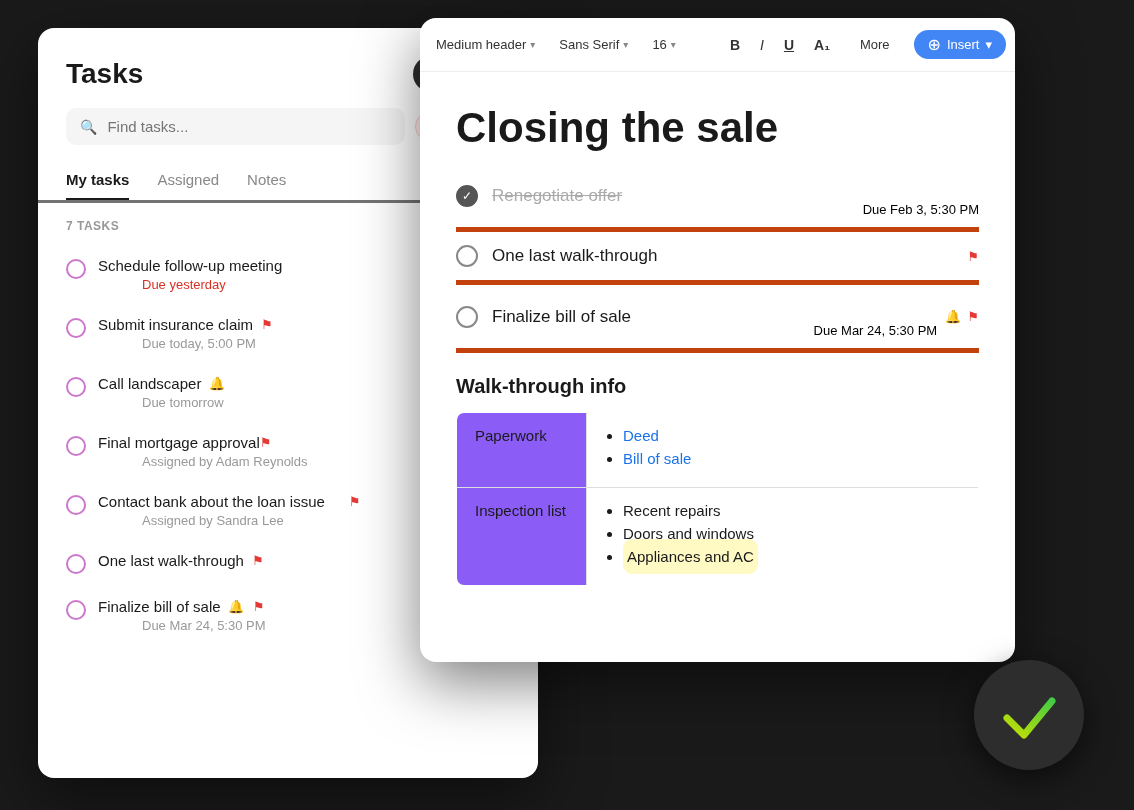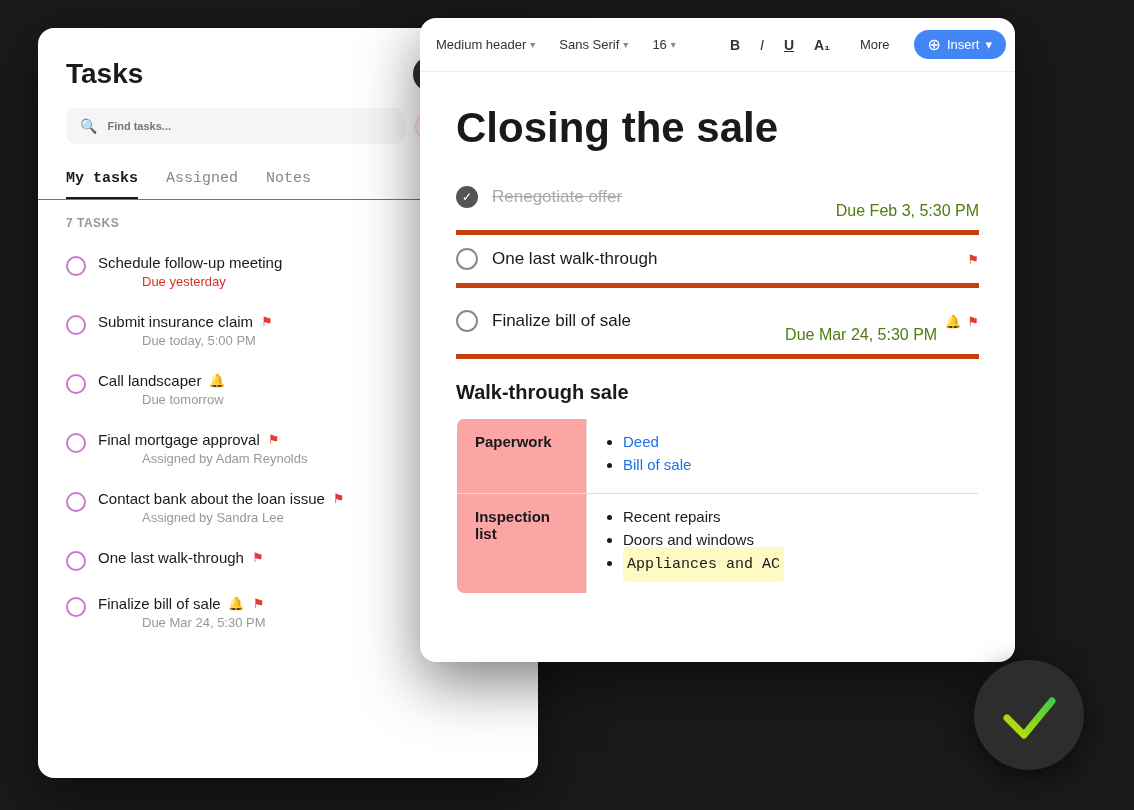--- a/index.html
+++ b/index.html
@@ -76,47 +76,45 @@
       background: #f5f5f5;
       border-radius: 10px;
       padding: 10px 14px;
     }
 
     .search-icon { color: #999; font-size: 14px; }
 
     .search-input {
       border: none;
       background: transparent;
-      font-size: 11px;
+      font-size: 15px;
       color: #999;
       outline: none;
       flex: 1;
-      font-weight: bold;
     }
 
     .flagged-btn {
       background: #fff0f0;
       border: 1.5px solid #ffcccc;
       border-radius: 20px;
       padding: 6px 14px;
       font-size: 13px;
       color: #cc3333;
       display: flex;
       align-items: center;
       gap: 6px;
       cursor: pointer;
       font-weight: 500;
     }
 
     .tabs {
       display: flex;
       padding: 0 28px;
-      border-bottom: 1px solid #737373;
+      border-bottom: 3px solid #737373;
       margin-bottom: 16px;
-      font-family: Liberation Mono, monospace;
     }
 
     .tab {
       padding: 10px 0;
       margin-right: 28px;
       font-size: 15px;
       color: #888;
       cursor: pointer;
       border-bottom: 2px solid transparent;
       font-weight: 500;
@@ -302,22 +300,22 @@
       color: #1a1a1a;
       flex: 1;
     }
 
     .task-text.strikethrough {
       text-decoration: line-through;
       color: #aaa;
     }
 
     .task-due {
-      font-size: 16px;
-      color: #4d7c0f;
+      font-size: 13px;
+      color: #000000;
       margin-left: auto;
       white-space: nowrap;
       margin-top: 28px;
     }
 
     .task-row .flag-icon { color: #e53935; margin-left: 8px; }
     .task-row .bell-icon { color: #2196f3; margin-left: 6px; }
 
     .section-title {
       font-size: 20px;
@@ -336,38 +334,37 @@
     }
 
     .info-table td {
       padding: 14px 18px;
       border: 1px solid #ddd;
       vertical-align: top;
       font-size: 15px;
     }
 
     .info-table .col-label {
-      font-weight: 700;
-      background: #fca5a5;
+      font-weight: 400;
+      background: #8b5cf6;
       width: 130px;
       color: #1a1a1a;
     }
 
     .info-table .col-value { color: #1a1a1a; margin-left: 48px; }
 
     .info-table ul { list-style: disc; padding-left: 18px; }
     .info-table ul li { margin-bottom: 6px; }
 
     .link { color: #1a73e8; text-decoration: none; cursor: pointer; }
 
     .highlight-yellow {
       background: #fff9c4;
       padding: 9px 4px;
-      border-radius: 3px;
-      font-family: Liberation Mono, monospace;
+      border-radius: 9px;
     }
 
     
     .checkmark-bubble {
       position: absolute;
       bottom: 40px;
       right: 50px;
       width: 110px;
       height: 110px;
       background: #2d2d2d;
@@ -451,32 +448,32 @@
           <div class="task-name">Call landscaper</div>
           <span class="bell-icon">🔔</span>
         </div>
         <div class="task-sub">Due tomorrow</div>
       </div>
     </div>
 
     <div class="task-item">
       <div class="task-checkbox"></div>
       <div class="task-info">
-        <div style="display:flex; align-items:center; gap:8px;">
+        <div style="display:flex; align-items:center; ">
           <div class="task-name">Final mortgage approval</div>
           <span class="flag-icon">⚑</span>
         </div>
         <div class="task-sub">Assigned by Adam Reynolds</div>
       </div>
     </div>
 
     <div class="task-item">
       <div class="task-checkbox"></div>
       <div class="task-info">
-        <div style="display:flex; align-items:center; gap:8px;">
+        <div style="display:flex; align-items:center; gap:24px;">
           <div class="task-name">Contact bank about the loan issue</div>
           <span class="flag-icon">⚑</span>
         </div>
         <div class="task-sub">Assigned by Sandra Lee</div>
       </div>
     </div>
 
     <div class="task-item">
       <div class="task-checkbox"></div>
       <div class="task-info">
@@ -554,21 +551,21 @@
     </div>
 
     <div class="task-row">
       <div class="task-circle"></div>
       <div class="task-text">Finalize bill of sale</div>
       <div class="task-due">Due Mar 24, 5:30 PM</div>
       <span class="bell-icon" style="margin-left:8px;">🔔</span>
       <span class="flag-icon" style="margin-left:6px;">⚑</span>
     </div>
 
-    <div class="section-title">Walk-through sale</div>
+    <div class="section-title">Walk-through info</div>
 
     <table class="info-table">
       <tbody>
         <tr>
           <td class="col-label">Paperwork</td>
           <td class="col-value">
             <ul>
               <li><a href="#" class="link">Deed</a></li>
               <li><a href="#" class="link">Bill of sale</a></li>
             </ul>

